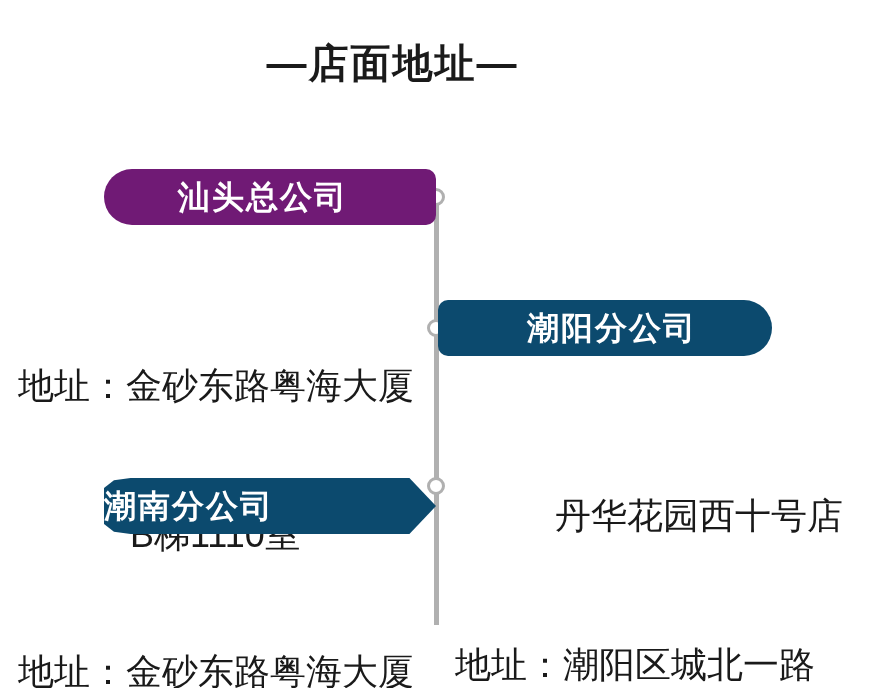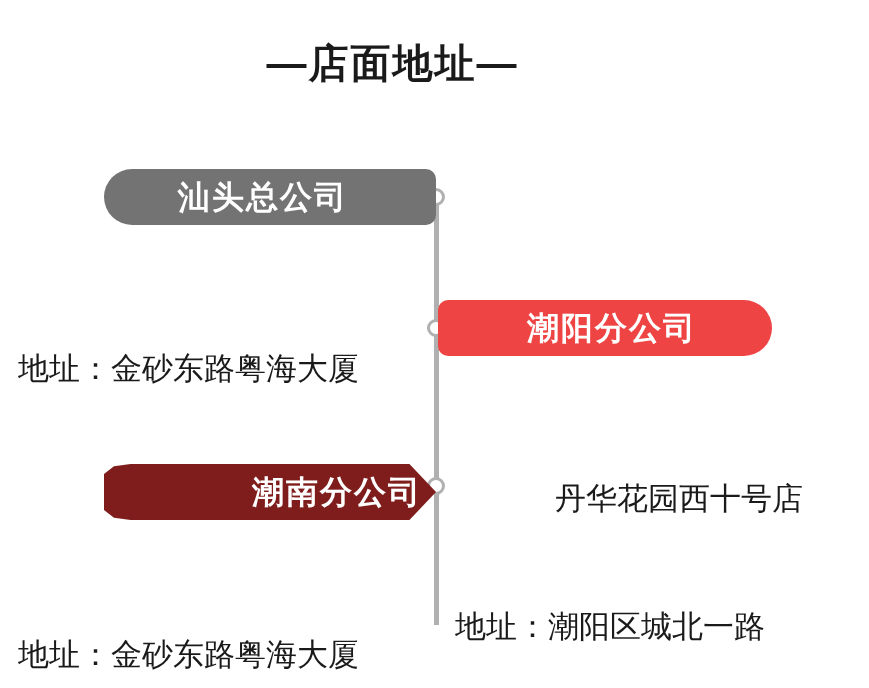--- a/index.html
+++ b/index.html
@@ -70,52 +70,52 @@
     letter-spacing: 2px;
     white-space: nowrap;
     box-sizing: border-box;
   }
 
   
   .ribbon-orange {
     left: 104px;
     top: 169px;
     width: 332px;
-    background: #737373;
+    background: #701a75;
     border-radius: 28px 10px 10px 28px;
     text-align: center;
     padding-right: 14px;
   }
 
   
   .ribbon-red {
     left: 438px;
     top: 300px;
     width: 334px;
-    background: #ef4444;
+    background: #0c4a6e;
     border-radius: 10px 28px 28px 10px;
     text-align: center;
     padding-left: 14px;
   }
 
   
   .ribbon-blue {
     left: 104px;
-    top: 464px;
+    top: 478px;
     width: 332px;
-    background: #7f1d1d;
-    text-align: right;
+    background: #0c4a6e;
+    text-align: left;
     padding-right: 14px;
     clip-path: polygon(0 18%, 3% 4%, 8% 0, 92% 0, 100% 50%, 92% 100%, 8% 100%, 3% 96%, 0 82%);
   }
 
   
   .addr {
     position: absolute;
-    font-size: 31px;
+    font-size: 36px;
     line-height: 1.38;
     color: #1a1a1a;
     white-space: pre;
   }
   .addr .line { display: block; }
 
   .addr-orange {
     left: 18px;
     top: 262px;
     text-align: left;

